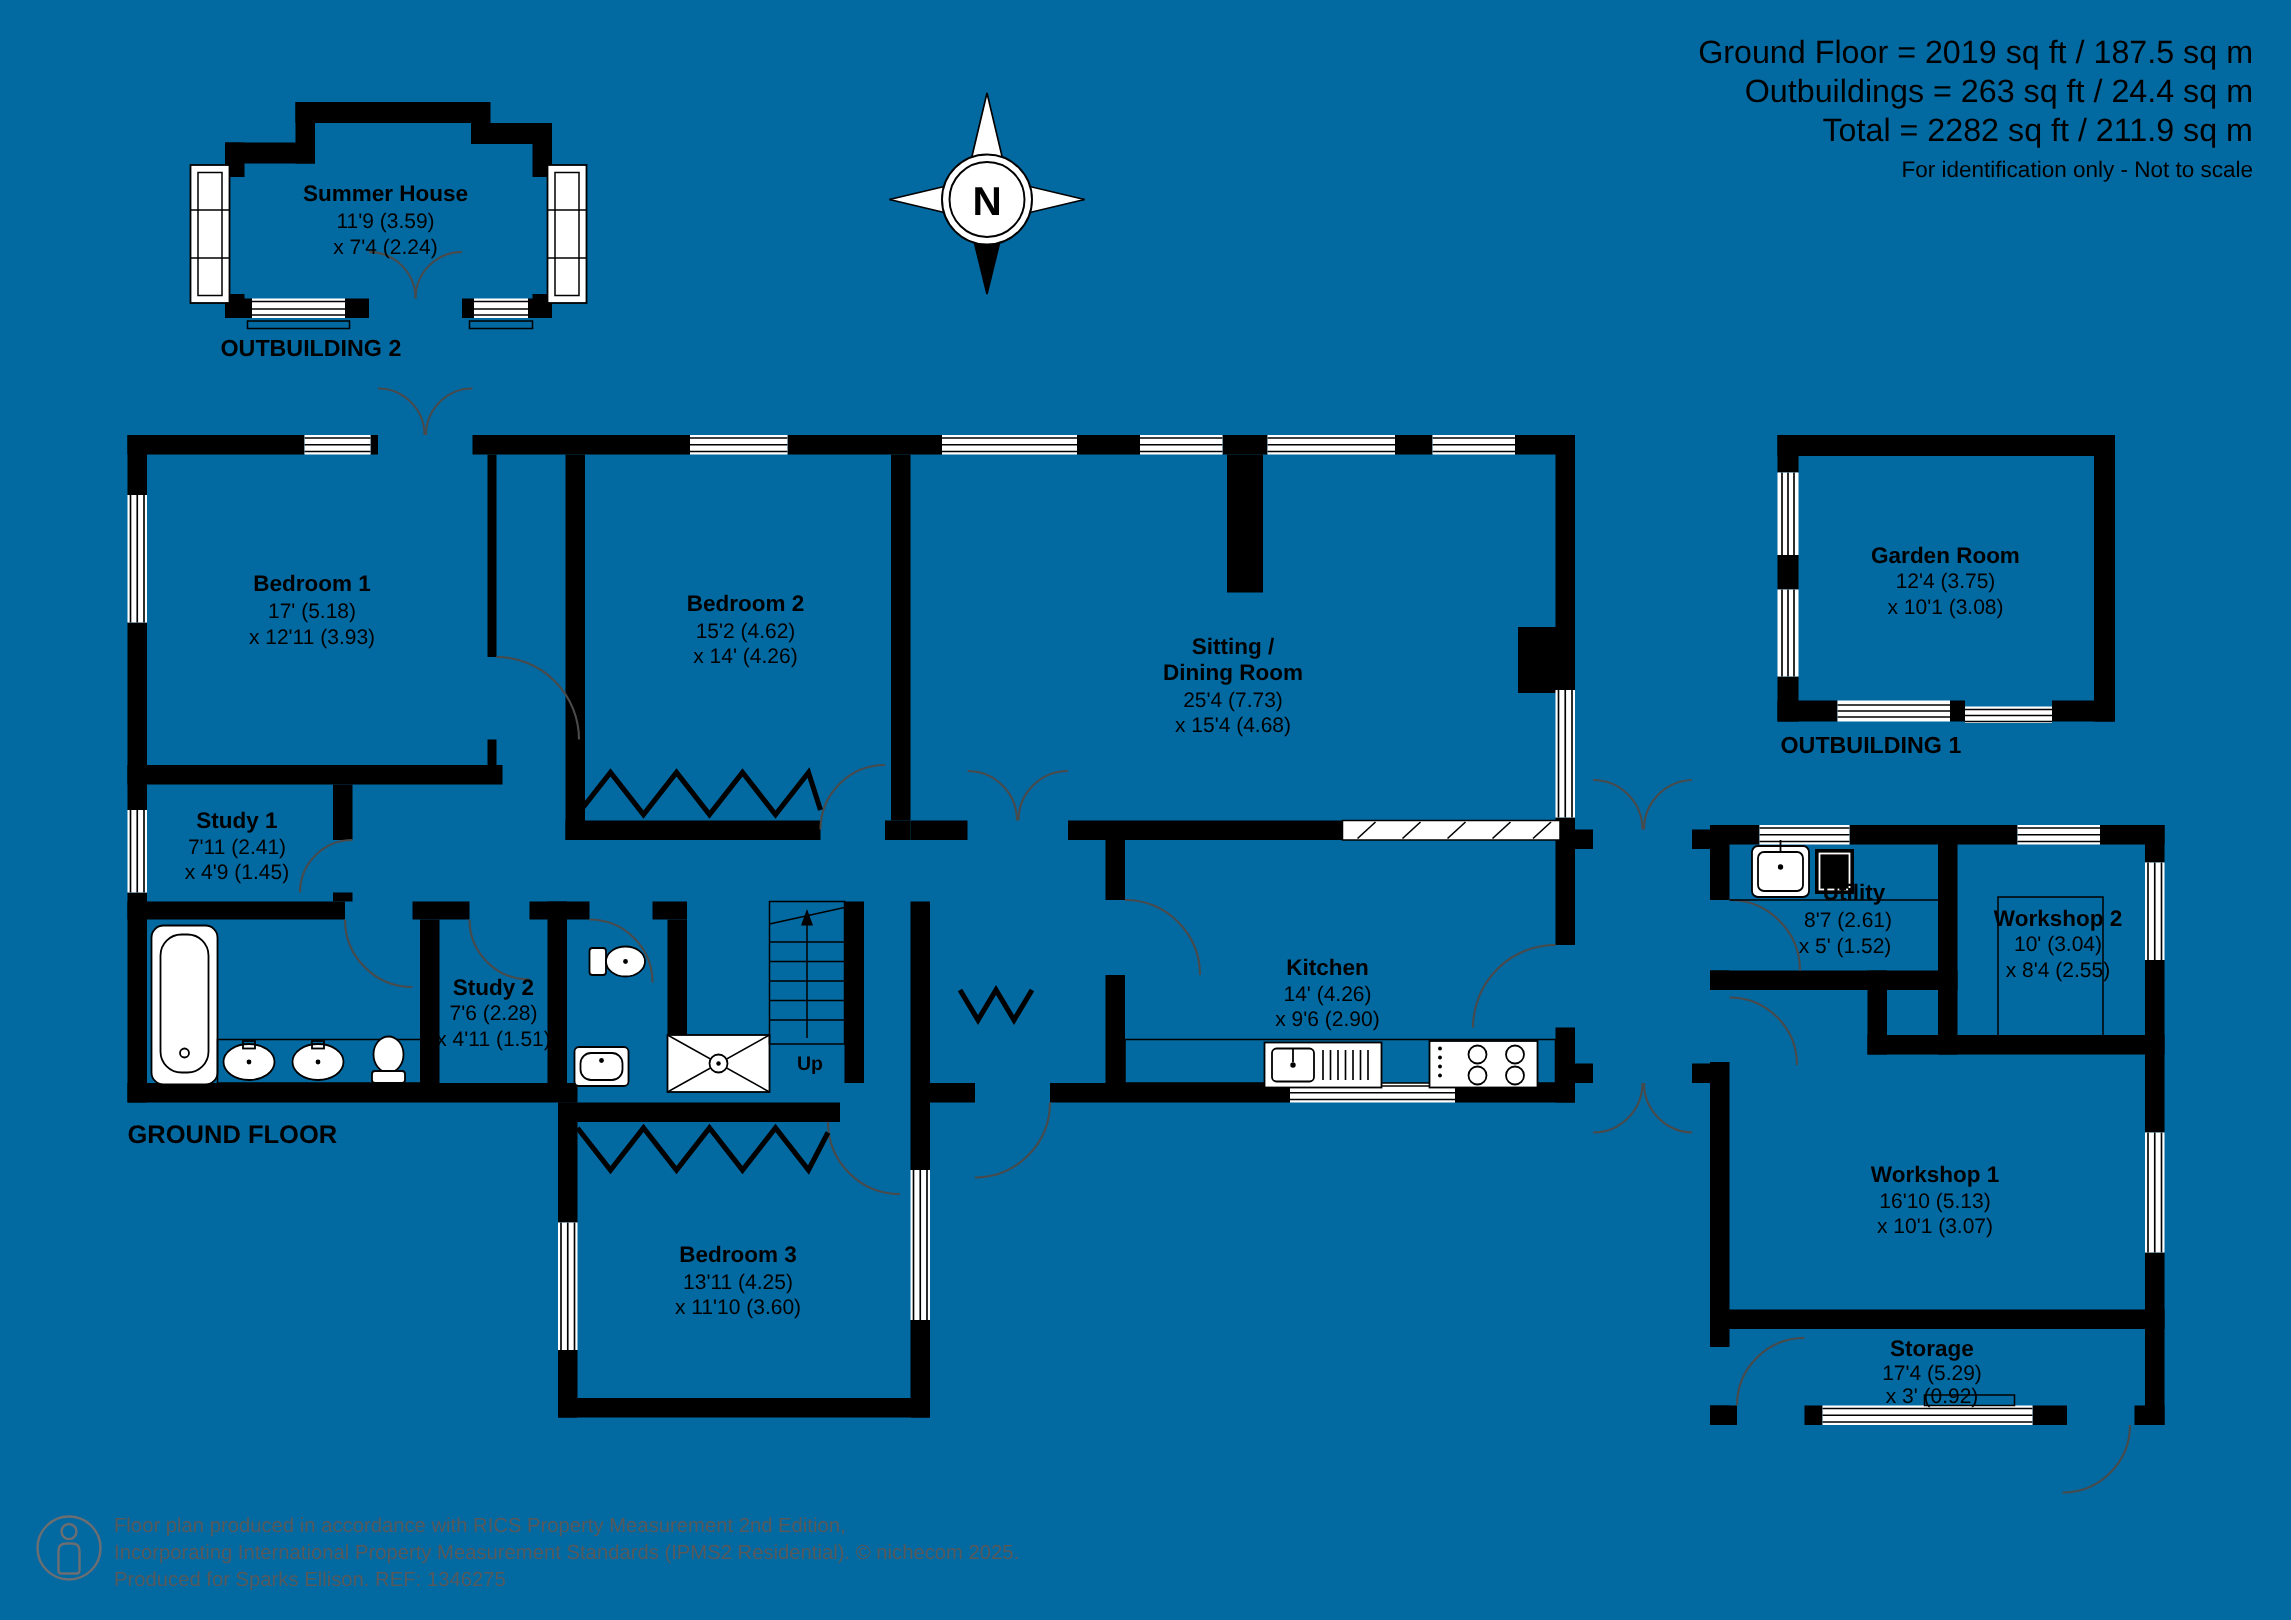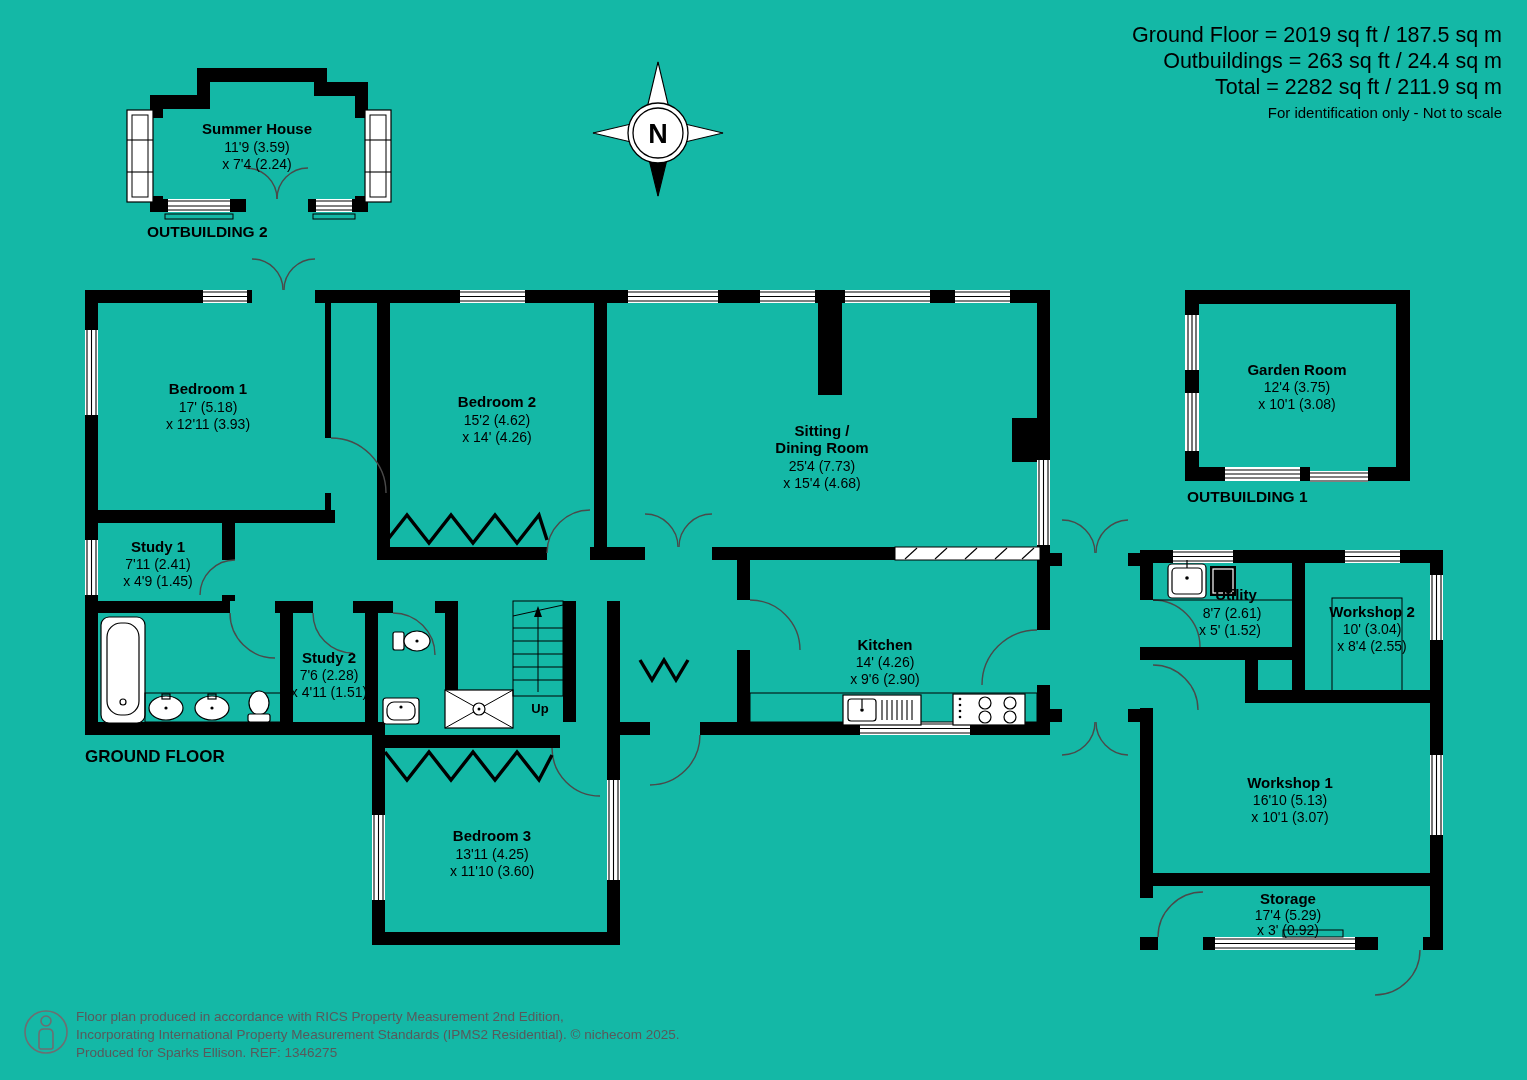--- a/index.html
+++ b/index.html
@@ -1,16 +1,16 @@
 <!DOCTYPE html>
 <html><head>
 <meta charset="utf-8">
 <style>
   html,body{margin:0;padding:0;background:#fff;}
-  .canvas{position:relative;width:1527px;height:1080px;background:#14b8a6;overflow:hidden;
+  .canvas{position:relative;width:1527px;height:1080px;background:#0369a1;overflow:hidden;
           font-family:"Liberation Sans", sans-serif;}
   svg{position:absolute;left:0;top:0;}
   .wall{fill:#000;stroke:none;}
   .winrect{fill:#fff;stroke:none;}
   .winline{stroke:#000;stroke-width:1.1;}
   .arc{fill:none;stroke:#4a4a4a;stroke-width:1.4;}
   .fix{fill:none;stroke:#000;stroke-width:1.2;}
   .fixw{fill:#fff;stroke:#000;stroke-width:1.2;}
   .thin{fill:none;stroke:#000;stroke-width:1;}
   .zig{fill:none;stroke:#000;stroke-width:3.4;stroke-linejoin:miter;}

